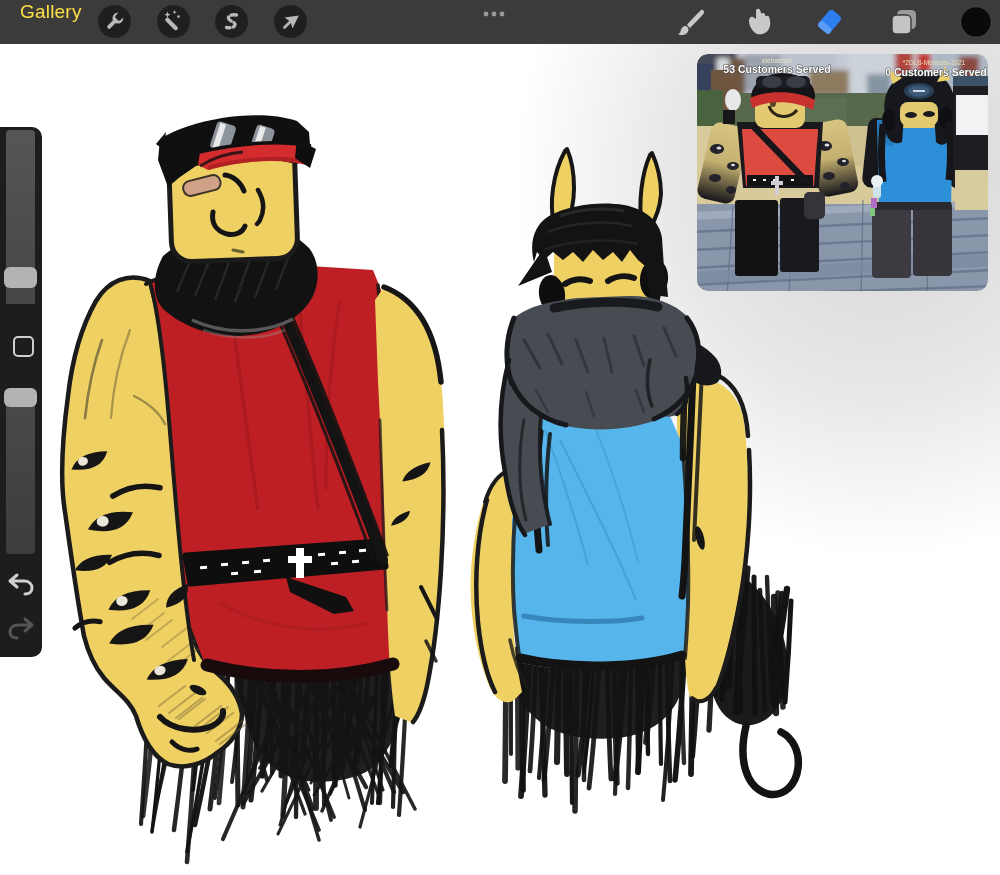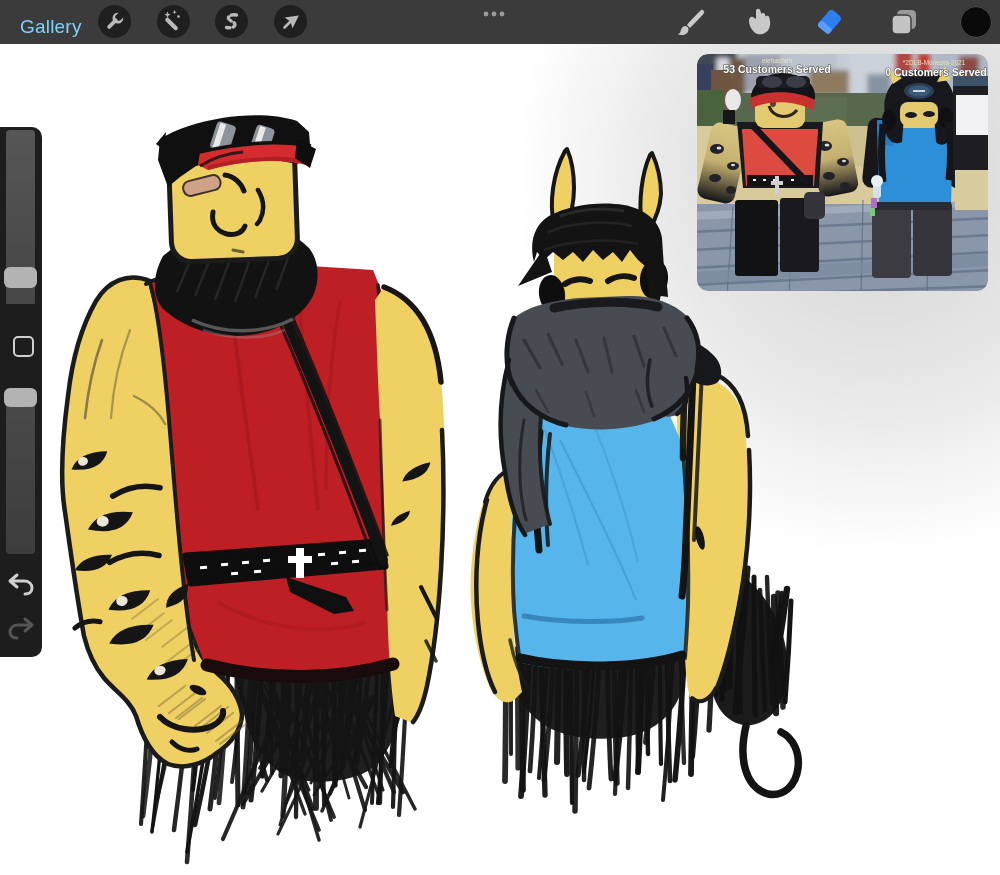--- a/index.html
+++ b/index.html
@@ -3,21 +3,21 @@
 <meta charset="utf-8">
 <style>
   html,body { margin:0; padding:0; width:1000px; height:875px; overflow:hidden;
     font-family:"Liberation Sans", sans-serif; background:#ffffff; }
   #stage { position:absolute; left:0; top:0; width:1000px; height:875px; }
   #canvasbg { position:absolute; left:0; top:44px; width:1000px; height:831px;
     background:
       radial-gradient(ellipse 430px 450px at 880px 130px, rgba(150,150,150,0.42), rgba(160,160,160,0.24) 50%, rgba(255,255,255,0) 85%),
       #ffffff; }
   #topbar { position:absolute; left:0; top:0; width:1000px; height:44px; background:#3b3b3b; }
-  #gallery { position:absolute; left:20px; top:16px; color:#7dd3fc; font-size:19px; letter-spacing:0.2px; }
+  #gallery { position:absolute; left:20px; top:1px; color:#fde047; font-size:19px; letter-spacing:0.2px; }
   .cbtn { position:absolute; top:5px; width:33px; height:33px; border-radius:50%; background:#1f1f1f; }
   .cbtn svg { position:absolute; left:0; top:0; }
   #sidebar { position:absolute; left:0; top:127px; width:42px; height:530px;
      background:#1d1d1d; border-radius:0 10px 10px 0; }
 </style>
 </head>
 <body>
 <div id="stage">
   <div id="canvasbg"></div>
 

